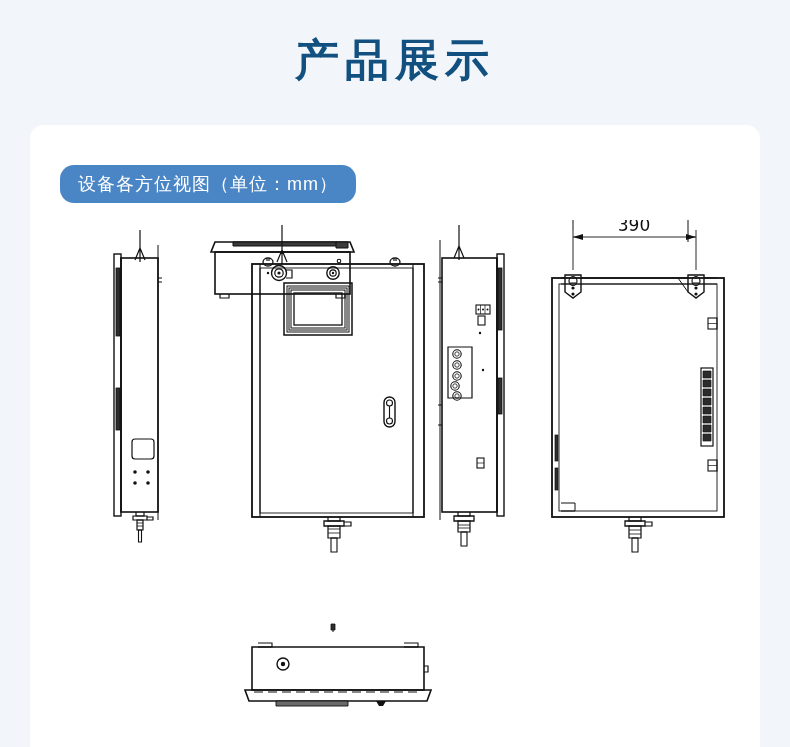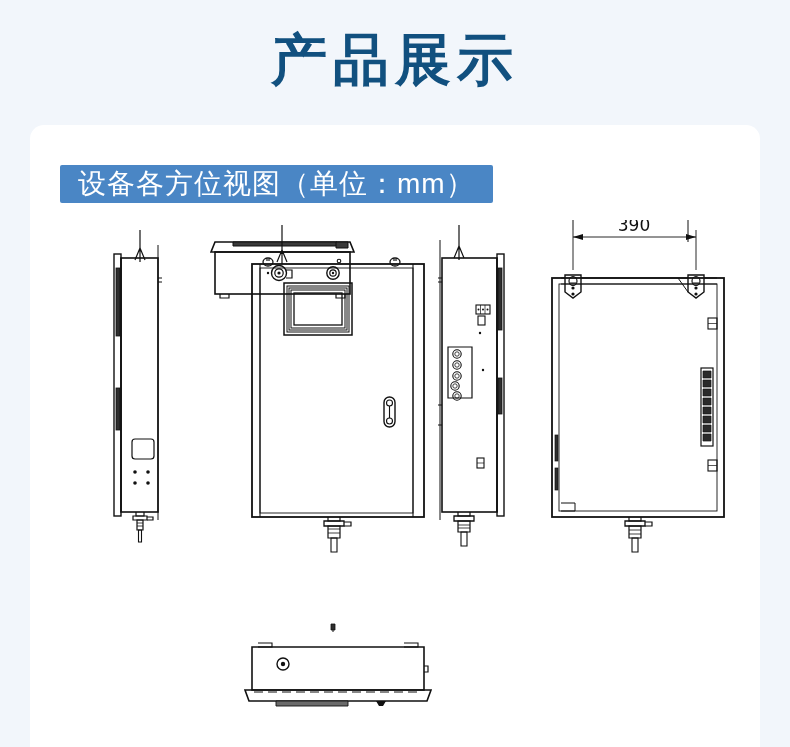--- a/index.html
+++ b/index.html
@@ -19,21 +19,21 @@
 
   
   .page-header {
     width: 790px;
     height: 125px;
     display: flex;
     align-items: center;
     justify-content: center;
   }
   .page-title {
-    font-size: 56px;
+    font-size: 44px;
     font-weight: bold;
     color: #11507f;
     letter-spacing: 6px;
     line-height: 1;
     margin: 0;
     padding: 0 0 6px 0;
     white-space: nowrap;
   }
 
   
@@ -50,23 +50,23 @@
   
   .section-badge {
     position: absolute;
     left: 30px;
     top: 40px;
     height: 38px;
     padding: 0 18px;
     display: flex;
     align-items: center;
     background: #4a86c5;
-    border-radius: 2px;
+    border-radius: 14px;
     color: #ffffff;
-    font-size: 28px;
+    font-size: 18px;
     letter-spacing: 1px;
     white-space: nowrap;
   }
 
   
   .drawing-area {
     position: absolute;
     left: 10px;
     top: 95px;
     width: 730px;

